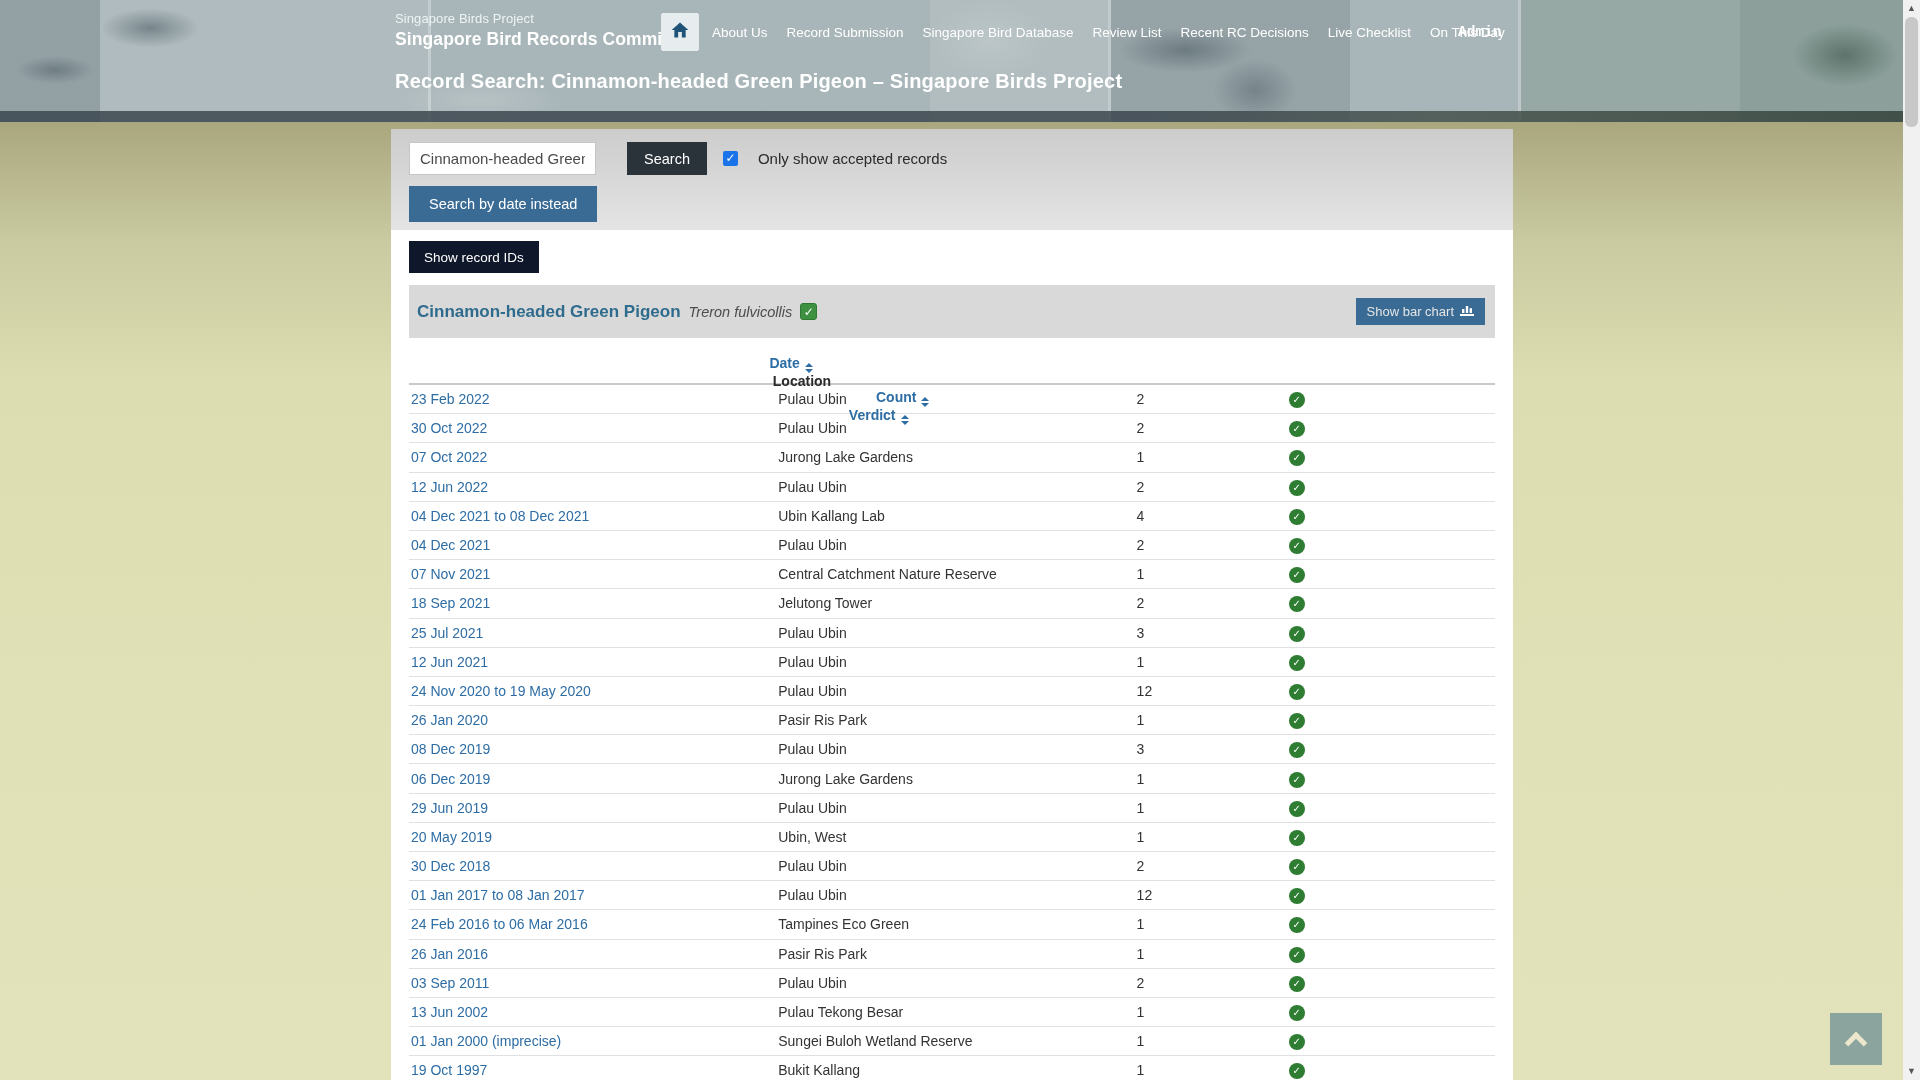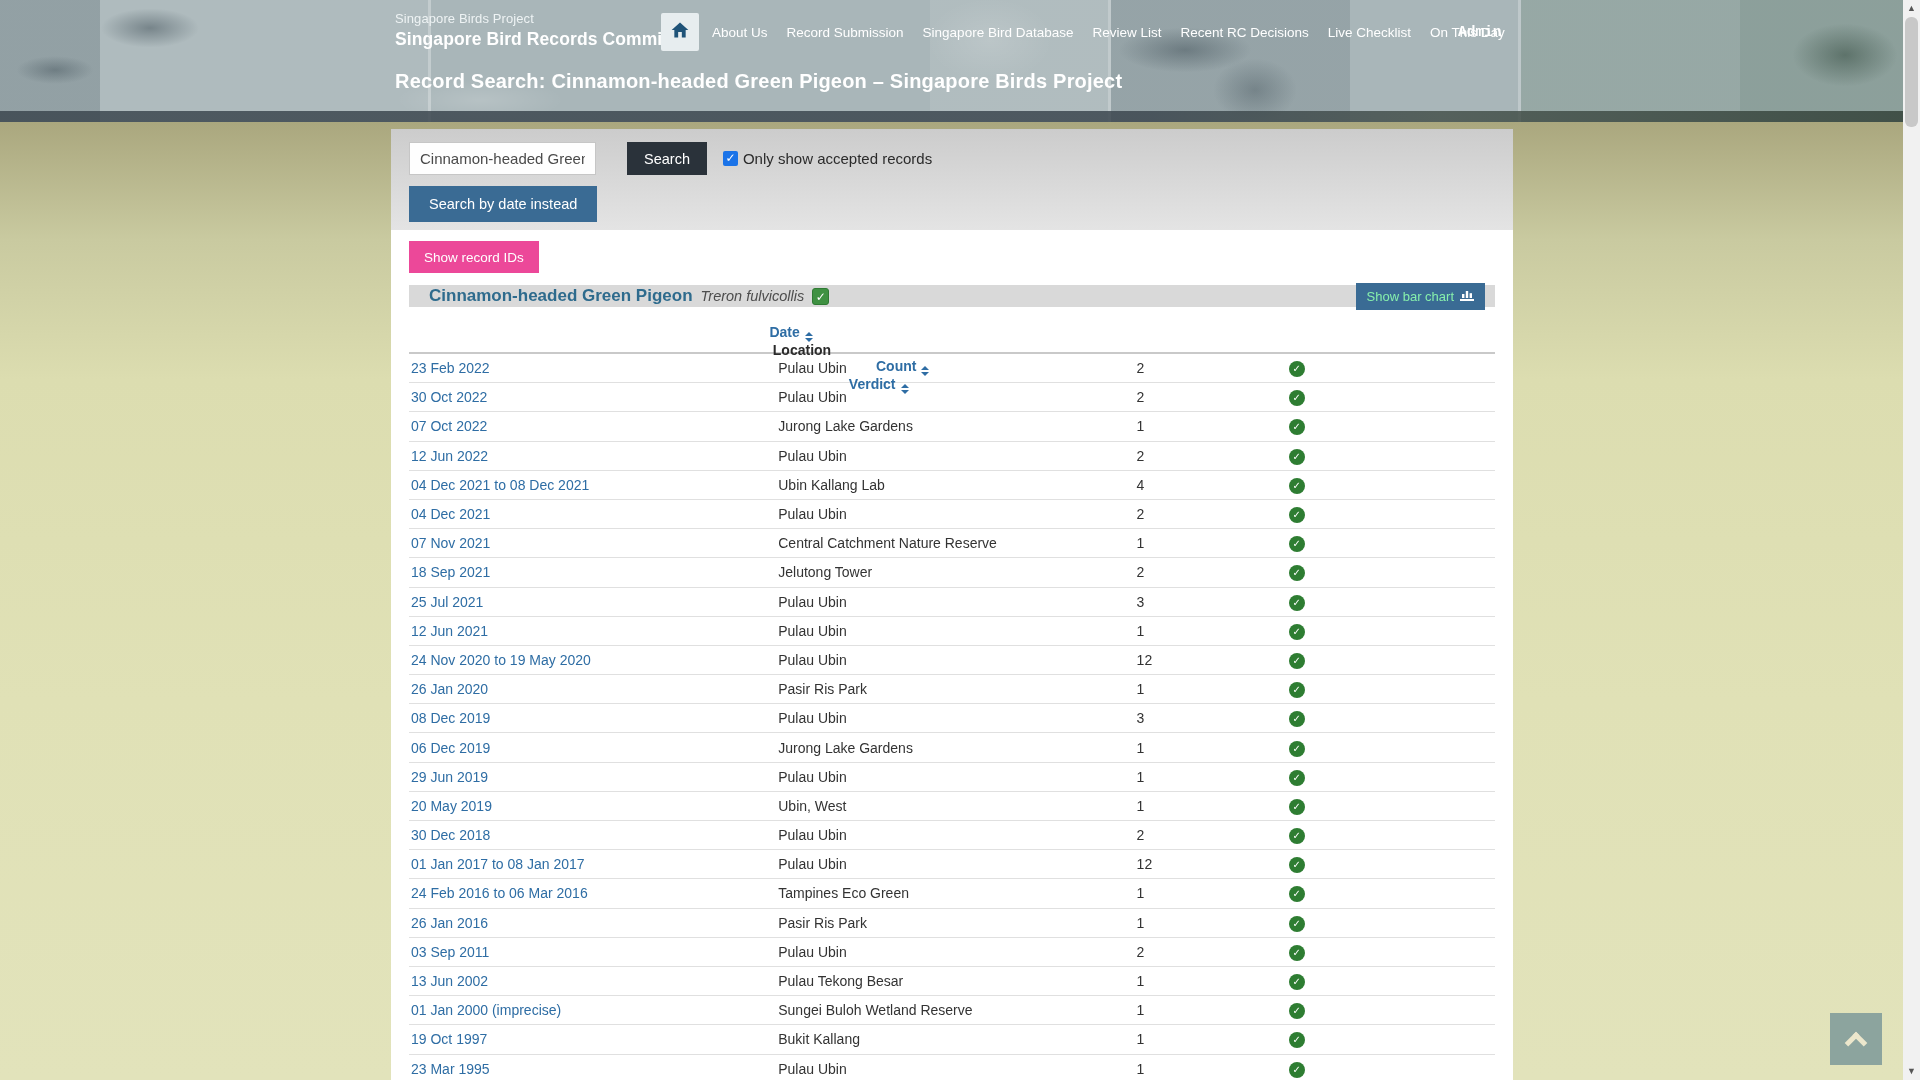--- a/index.html
+++ b/index.html
@@ -55,34 +55,34 @@
 
   .form-section { width:100%; height:101px; background:linear-gradient(180deg,#cccccc,#e4e4e4); padding:13px 18px 0 18px; }
   .form-row1 { display:flex; align-items:center; }
   .query-input { width:187px; height:33px; border:1px solid #c6c6c6; background:#fefefe; padding:0 10px;
     font-size:15px; color:#4a4a4a; font-family:"Liberation Sans",sans-serif; }
   .search-btn { margin-left:31px; height:33px; padding:0 17px; background:#2a323a; color:#fff; border:none;
     font-size:14.5px; cursor:pointer; font-family:"Liberation Sans",sans-serif; }
   .cb-wrap { display:flex; align-items:center; margin-left:16px; cursor:pointer; }
   .cb-box { width:15px; height:15px; background:#1a73e8; border-radius:2px; color:#fff; font-size:12px;
     line-height:15px; text-align:center; font-weight:bold; }
-  .cb-label { font-size:15px; color:#2b2b2b; margin-left:5px; }
+  .cb-label { font-size:15px; color:#2b2b2b; margin-left:20px; }
   .date-btn { margin-top:11px; height:36px; padding:0 20px; background:#3a6b94; color:#fff; border:none;
     font-size:14.5px; cursor:pointer; font-family:"Liberation Sans",sans-serif; }
 
   .ids-row { padding:11px 18px 0 18px; }
-  .ids-btn { height:32px; padding:0 15px; background:#ec4899; color:#fff; border:none; font-size:13.5px;
+  .ids-btn { height:32px; padding:0 15px; background:#0f172a; color:#fff; border:none; font-size:13.5px;
     cursor:pointer; font-family:"Liberation Sans",sans-serif; }
 
-  .species-bar { margin:12px 18px 0 18px; height:22px; background:#d9d9d9; display:flex; align-items:center; padding:0 10px 0 20px; }
+  .species-bar { margin:12px 18px 0 18px; height:53px; background:#d9d9d9; display:flex; align-items:center; padding:0 10px 0 8px; }
   .species-name { font-size:17px; font-weight:bold; color:#2e6b8d; }
   .species-sci { font-size:14.5px; font-style:italic; color:#4d4d4d; margin-left:8px; }
   .species-check { width:17px; height:17px; background:#3f9142; border:1px solid #2f7a33; border-radius:3px;
     color:#fff; font-size:12px; line-height:16px; text-align:center; margin-left:8px; }
-  .barchart-btn { margin-left:auto; height:27px; padding:0 11px; background:#3a6b94; color:#86efac; border:none;
+  .barchart-btn { margin-left:auto; height:27px; padding:0 11px; background:#3a6b94; color:#e5e5e5; border:none;
     font-size:13px; cursor:pointer; display:flex; align-items:center; gap:6px; font-family:"Liberation Sans",sans-serif; }
 
   
   .rec-table { margin:17px 18px 0 18px; }
   .thead { display:flex; height:30px; align-items:center; border-bottom:2px solid #c9c9c9;flex-direction:column; }
   .th { font-size:14px; font-weight:bold; }
   .th .lbl { cursor:pointer; }
   .col-date { width:34%; padding-left:2px; }
   .col-loc  { width:33%; }
   .col-cnt  { width:14%; }

